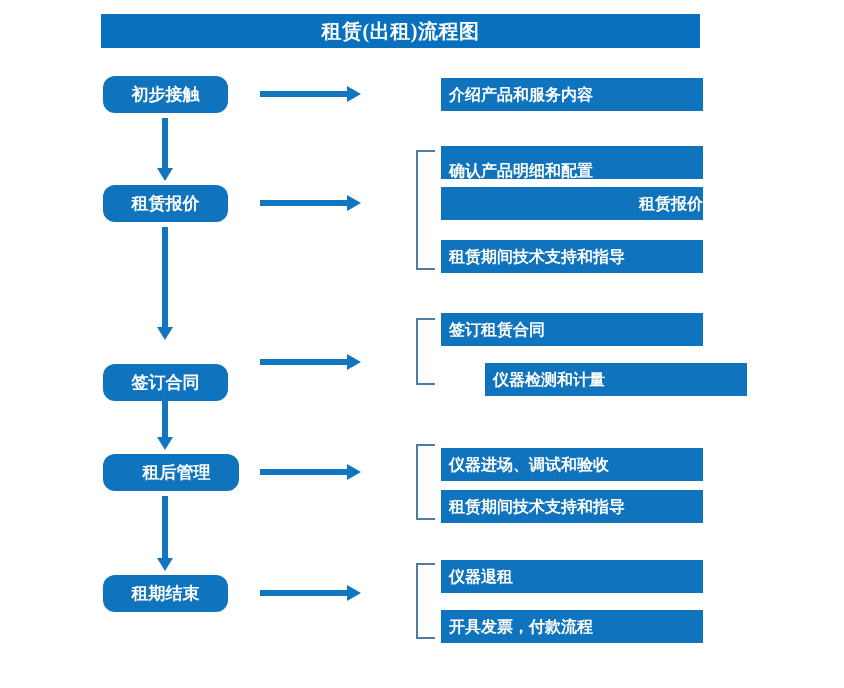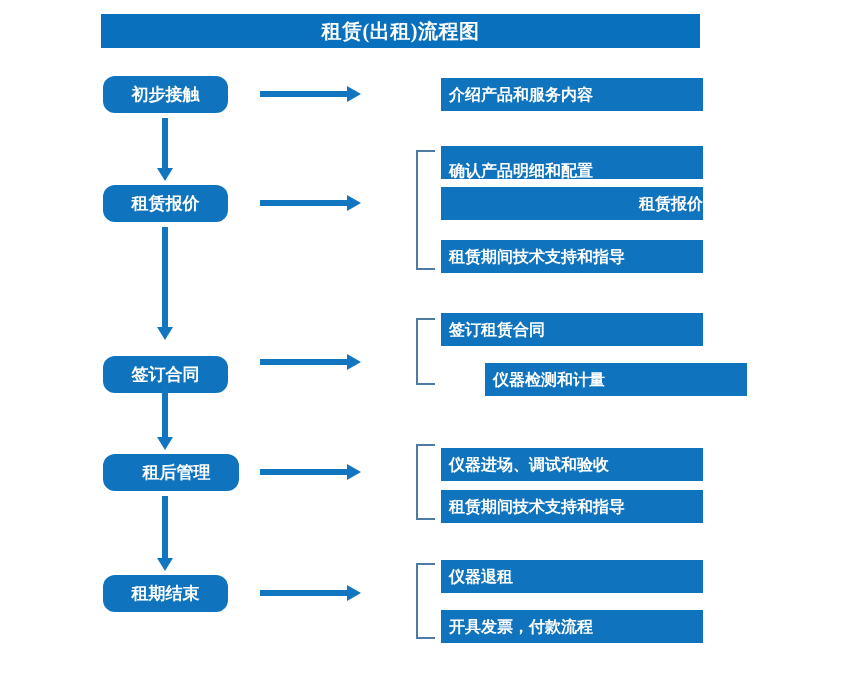--- a/index.html
+++ b/index.html
@@ -171,21 +171,21 @@
       <div class="bracket" style="top: 150px; height: 120px;"></div>
       <div class="detail-box" style="top: 146px; align-items: flex-end;">
         <span class="detail-label">确认产品明细和配置</span>
       </div>
       <div class="detail-box" style="top: 187px; justify-content: flex-end;">
         <span class="detail-label">租赁报价</span>
       </div>
       <div class="detail-box" style="top: 240px;">
         <span class="detail-label">租赁期间技术支持和指导</span>
       </div>
-      <div class="stage-box" style="top: 356px; text-align: right;">
+      <div class="stage-box" style="top: 364px; text-align: right;">
         <span class="stage-label">签订合同</span>
       </div>
       <div class="h-arrow" style="top: 354px;">
         <div class="shaft"></div>
         <div class="head"></div>
       </div>
       <div class="bracket" style="top: 318px; height: 67px;"></div>
       <div class="detail-box" style="top: 313px;">
         <span class="detail-label">签订租赁合同</span>
       </div>

